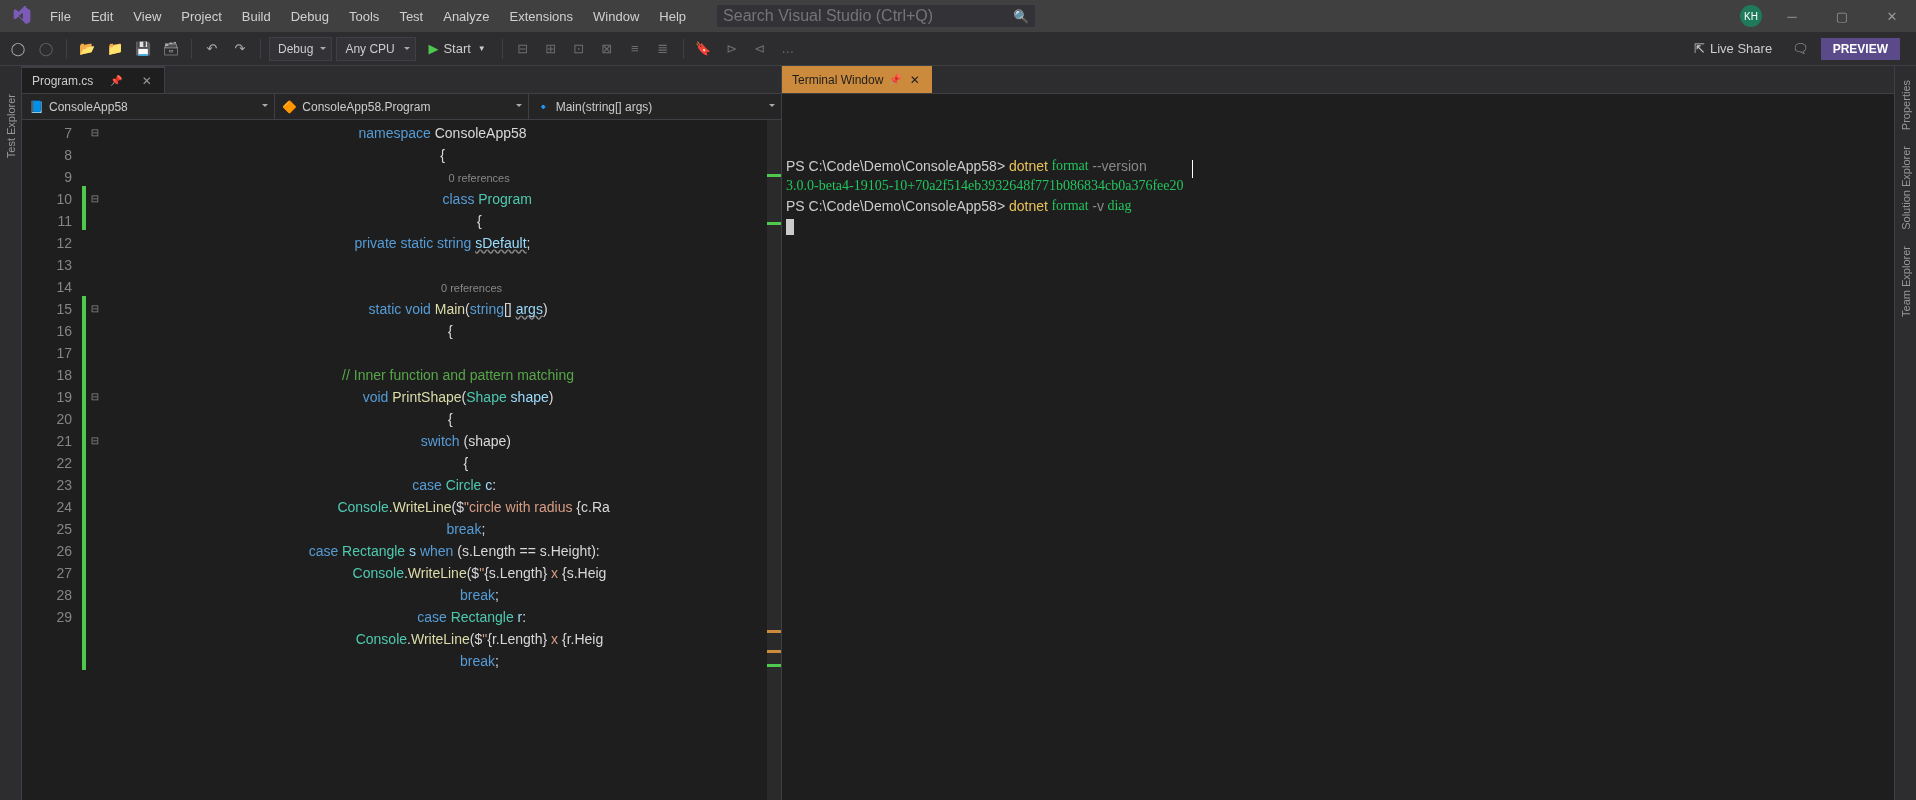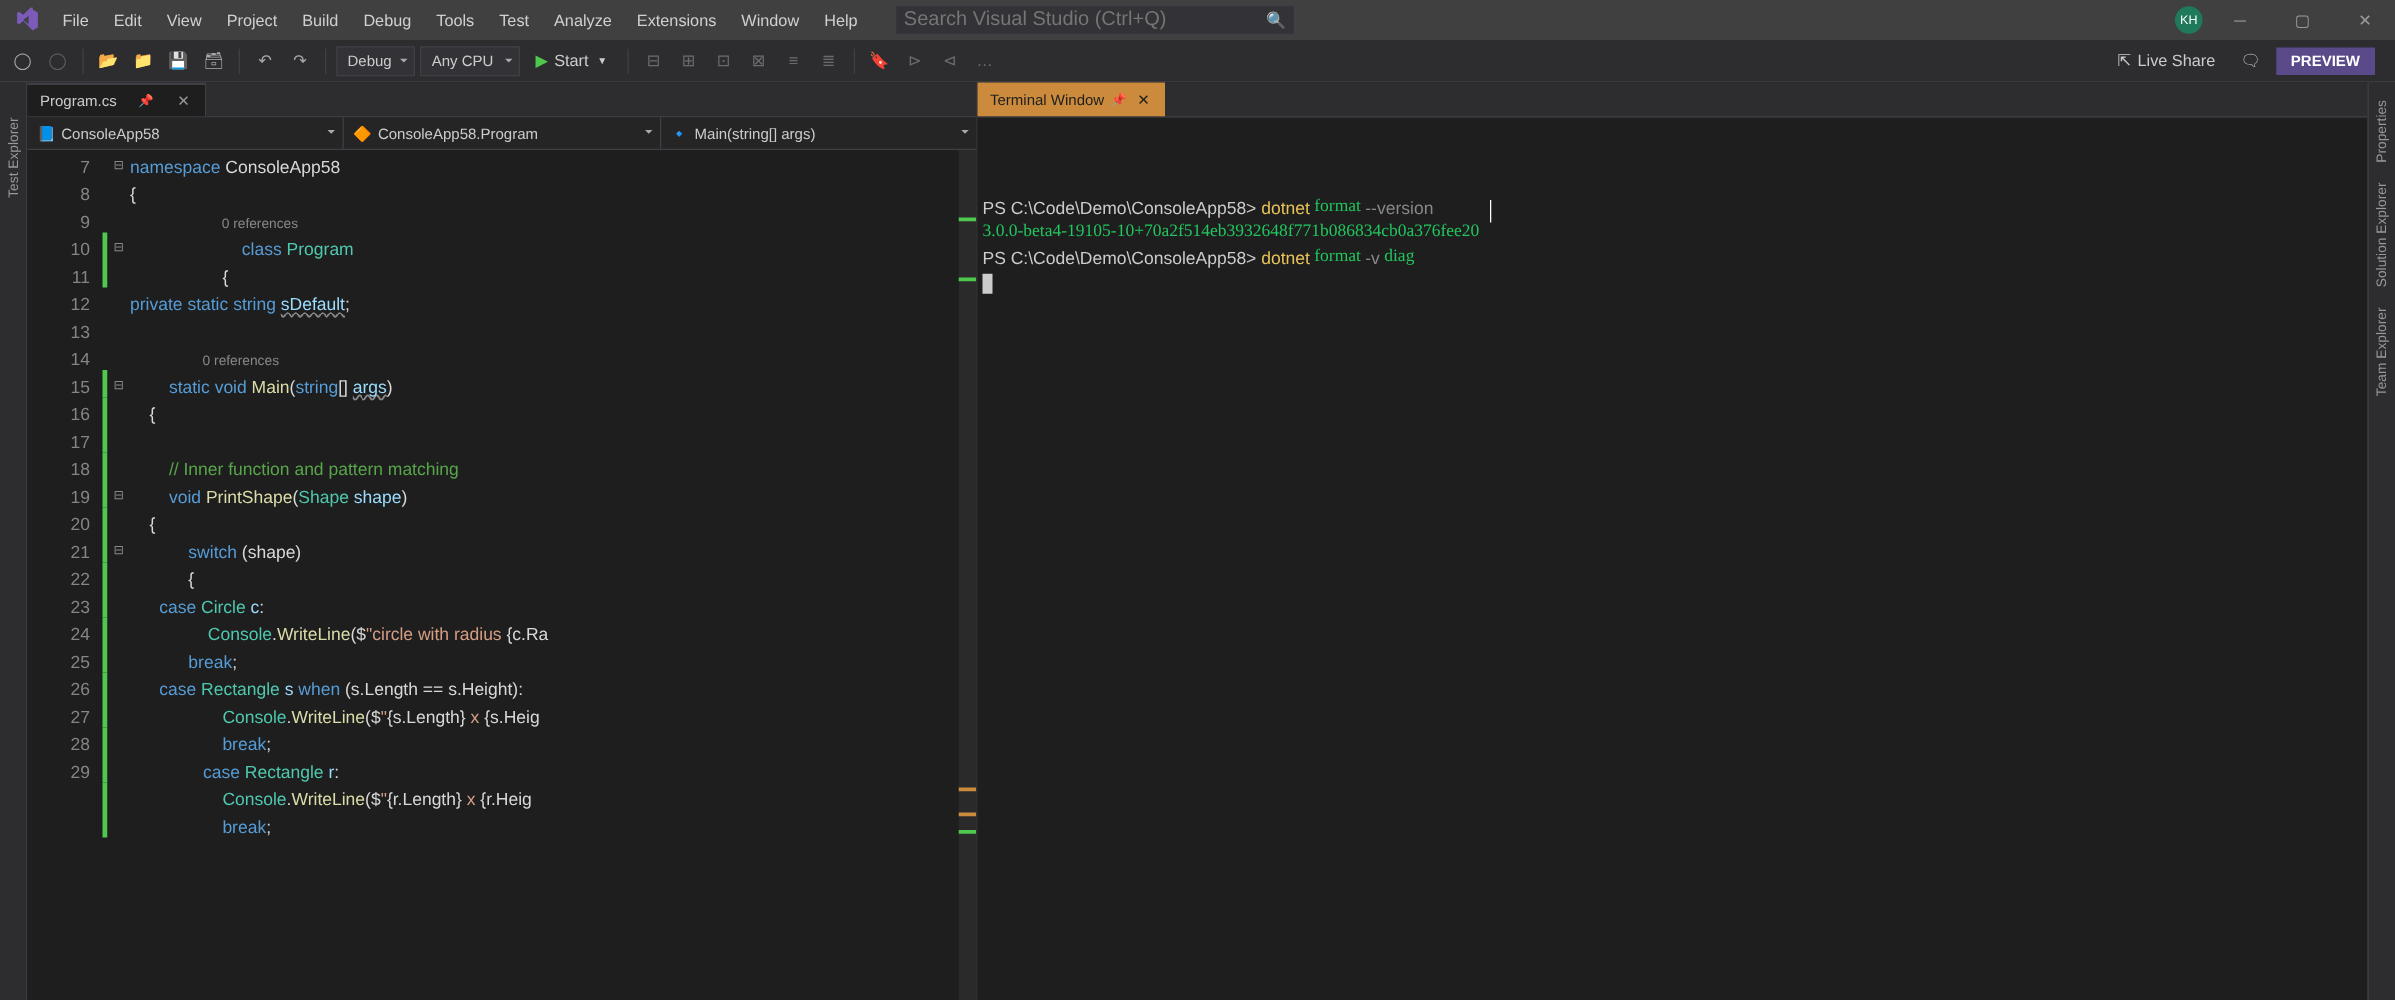--- a/index.html
+++ b/index.html
@@ -43,21 +43,21 @@
 .nav-drop::after { content:''; position:absolute; right:6px; border:3px solid transparent; border-top-color:#aaa; }
 .nav-icon { width:14px; height:14px; display:inline-flex; align-items:center; justify-content:center; }
 
 .code-area { flex:1; display:flex; overflow:hidden; background:#1e1e1e; font-family:Consolas,monospace; font-size:14px; position:relative; }
 .gutter { width:60px; background:#1e1e1e; text-align:right; padding-right:10px; color:#858585; line-height:22px; padding-top:2px; }
 .fold-col { width:18px; background:#1e1e1e; line-height:22px; padding-top:2px; color:#888; font-size:10px; }
 .fold-col div { height:22px; display:flex; align-items:center; justify-content:center; cursor:pointer; }
 .change-col { width:4px; line-height:22px; }
 .change-col div { height:22px; }
 .changed { background:#4ec94e; }
-.code-lines { flex:1; line-height:22px; padding-top:2px; white-space:pre; overflow:hidden; }
+.code-lines { flex:1; line-height:22px; padding-top:2px; white-space:pre; overflow:hidden;text-align:center; }
 .code-lines div { height:22px; }
 .cl { position:relative; }
 .kw { color:#569cd6; }
 .type { color:#4ec9b0;margin-top:21px; }
 .str { color:#d69d85; }
 .cmt { color:#57a64a; }
 .ident { color:#dcdcaa; }
 .var { color:#9cdcfe; }
 .lit { color:#d8d8d8; }
 .ref { color:#888; font-size:11px; }

